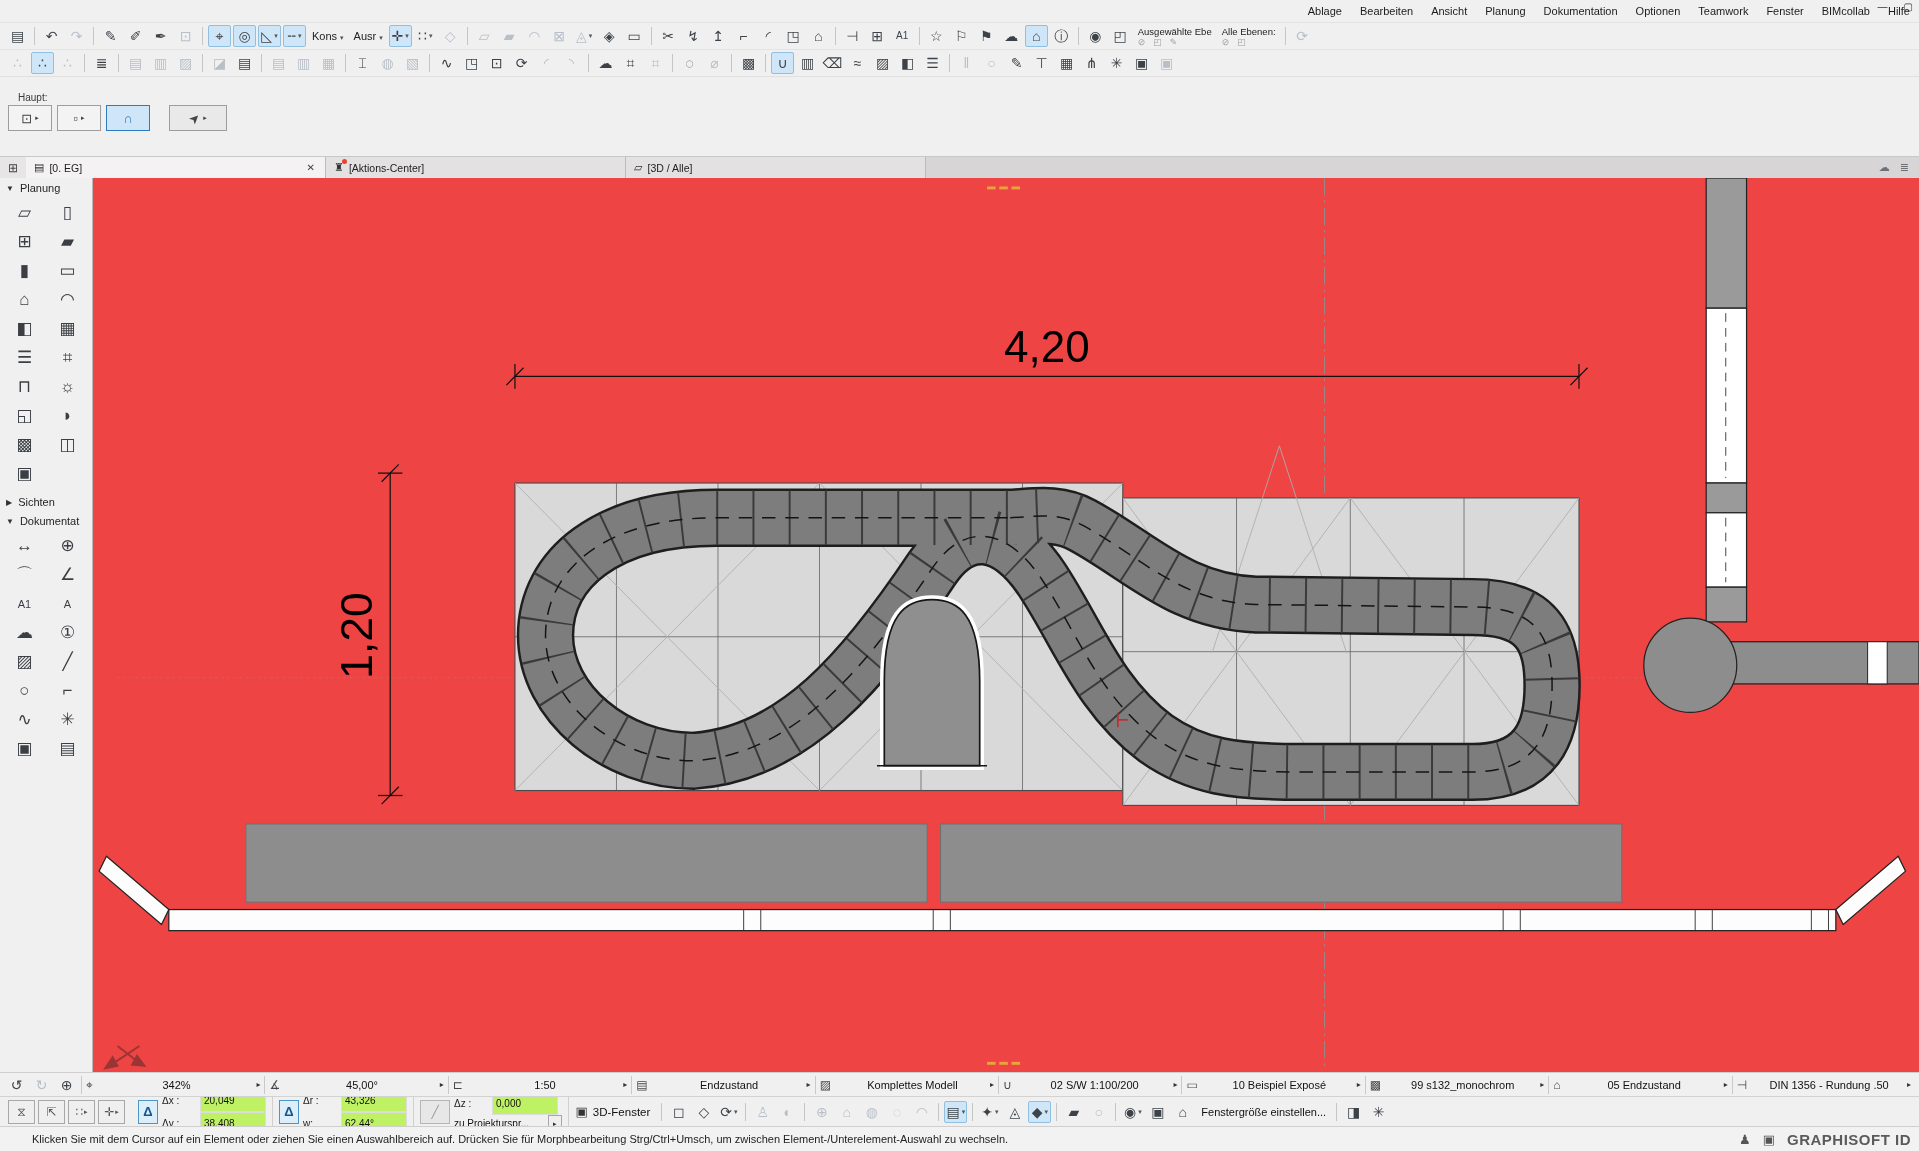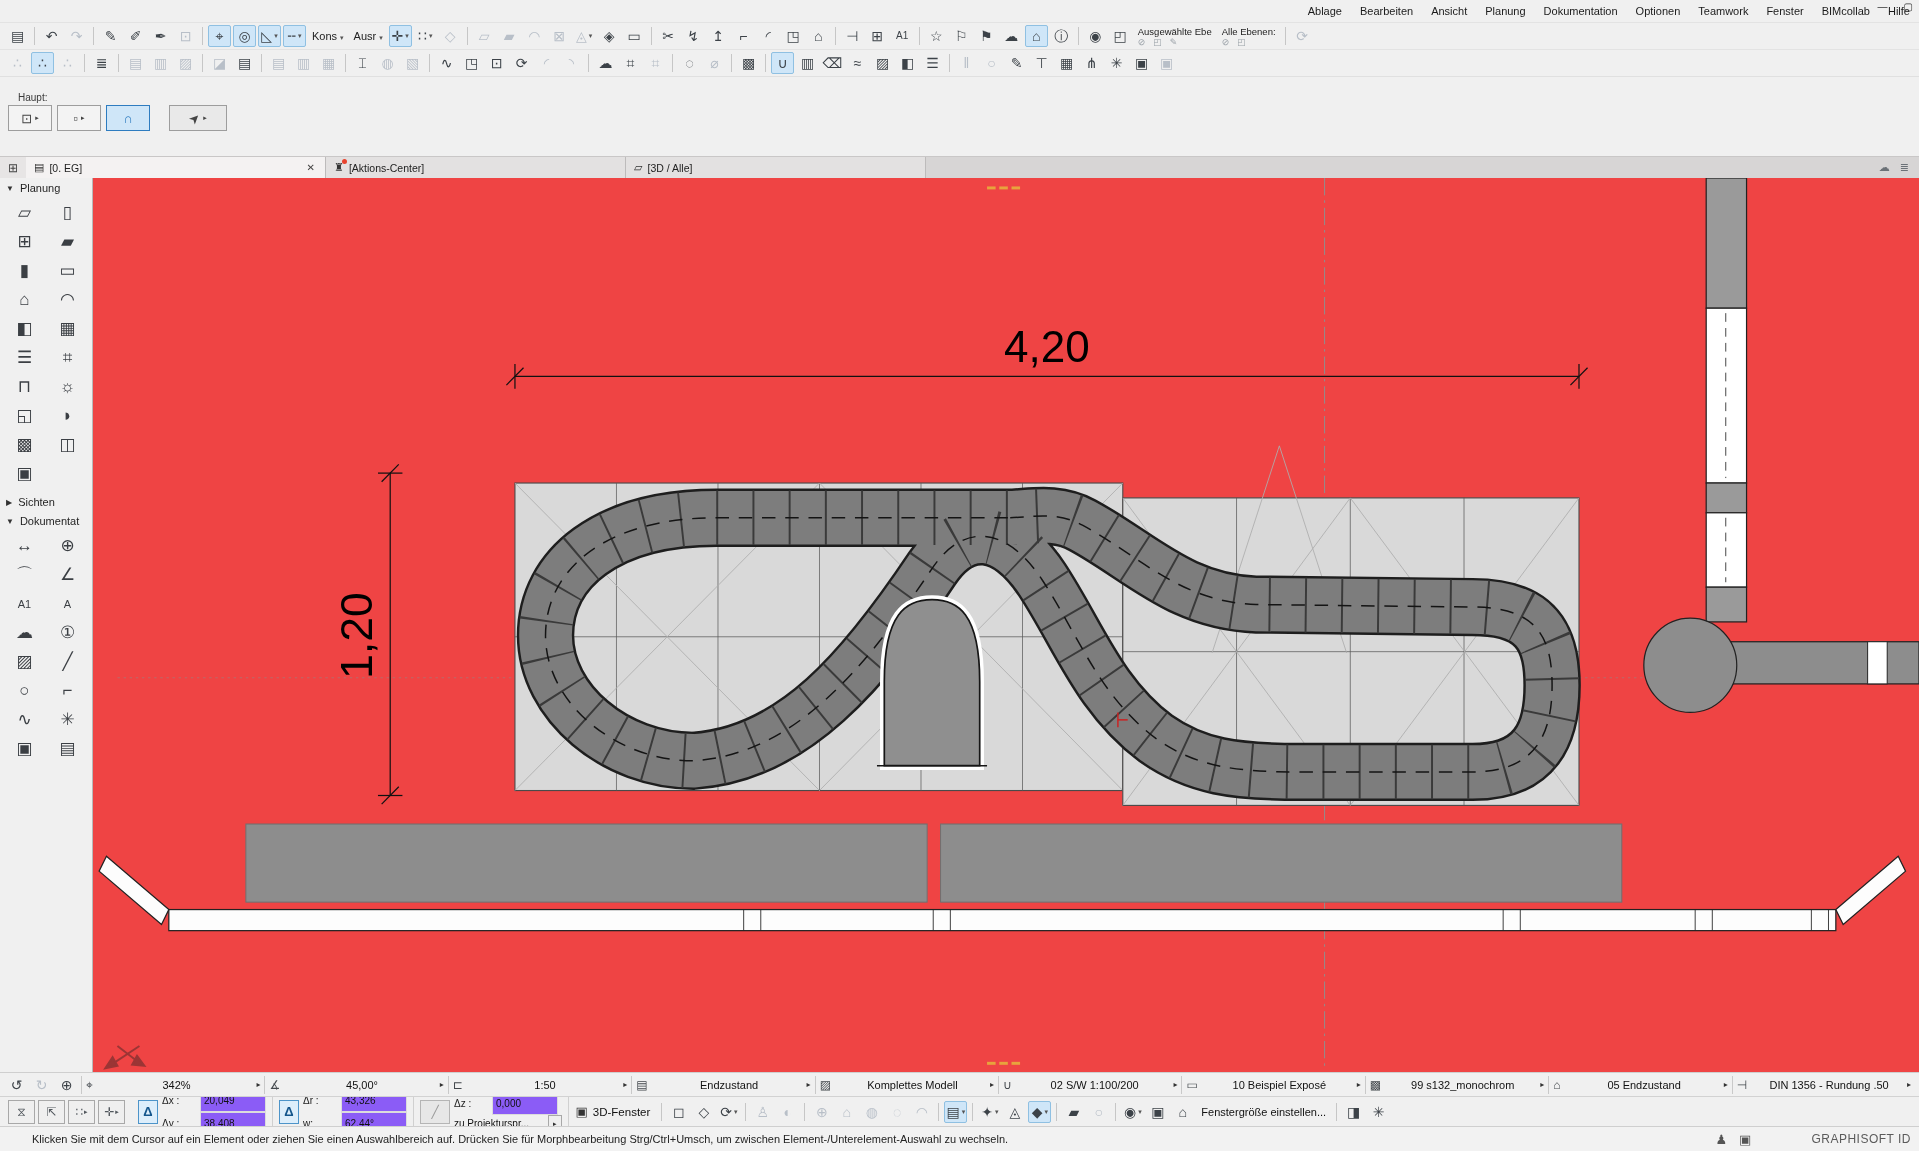--- a/index.html
+++ b/index.html
@@ -70,34 +70,34 @@
   
   .tracker { height:30px; background:#f0f0f0; border-top:1px solid #d2d2d2; display:flex; align-items:center; padding:0 4px; overflow:hidden; white-space:nowrap; }
   .tr-btn { width:27px; height:24px; border:1px solid #a8a8a8; background:#efefef; display:inline-flex; align-items:center; justify-content:center; font-size:12px; color:#52585e; margin-right:3px; }
   .tr-btn .dd { font-size:7px; margin-left:1px; }
   .tr-group { display:flex; align-items:center; gap:4px; padding:0 6px; height:100%; border-right:1px solid #d0d0d0; }
   .delta-btn { width:20px; height:24px; border:1px solid #4d94c9; background:#ddeefb; color:#15568c; font-weight:bold; display:inline-flex; align-items:center; justify-content:center; font-size:13px; }
   .slash-btn { width:30px; height:24px; border:1px solid #b5b5b5; background:#e7e7e7; color:#999; display:inline-flex; align-items:center; justify-content:center; font-size:12px; }
   .pair { display:flex; flex-direction:column; justify-content:center; font-size:10px; line-height:13px; }
   .pair .row { display:flex; align-items:center; gap:14px; }
   .pair .lbl { width:24px; color:#222; }
-  .pair .val { background:#8b5cf6; border:1px solid #dcdcdc; min-width:66px; padding:4px 3px; color:#111; }
+  .pair .val { background:#bef264; border:1px solid #dcdcdc; min-width:66px; padding:4px 3px; color:#111; }
   .pair .plain { min-width:80px; color:#111; }
   .mini-arr-btn { border:1px solid #a8a8a8; background:#efefef; font-size:7px; padding:1px 4px; color:#333; }
   .tr-view-label { display:flex; align-items:center; gap:5px; font-size:11.5px; color:#111; padding:0 7px; }
   .tr-view-label .glyph { font-size:13px; color:#333; }
   .tr-icons { display:flex; align-items:center; }
   .tr-text { font-size:11px; color:#111; padding:0 6px; }
 
   
   .statusbar { height:25px; background:#f2f2f2; border-top:1px solid #cfcfcf; display:flex; align-items:center; padding:0 8px; }
   .status-msg { flex:1; font-size:11px; color:#222; overflow:hidden; white-space:nowrap; text-overflow:ellipsis;padding-left:24px; }
   .status-right { display:flex; align-items:center; gap:12px; }
   .status-right .glyph { font-size:13px; color:#555; }
-  .brand { font-size:12px; font-weight:normal; color:#5b5b5b; letter-spacing:0.5px;margin-left:48px; }
+  .brand { font-size:15px; font-weight:bold; color:#5b5b5b; letter-spacing:0.5px; }
 </style>
 </head>
 <body>
 
 <div class="menubar">
   <span id="menu-items"><span class="menu-item">Ablage</span><span class="menu-item">Bearbeiten</span><span class="menu-item">Ansicht</span><span class="menu-item">Planung</span><span class="menu-item">Dokumentation</span><span class="menu-item">Optionen</span><span class="menu-item">Teamwork</span><span class="menu-item">Fenster</span><span class="menu-item">BIMcollab</span><span class="menu-item">Hilfe</span></span>
   <span class="win-controls" id="win-controls">
       <span>—</span>
       <span>▢</span>
     </span>

